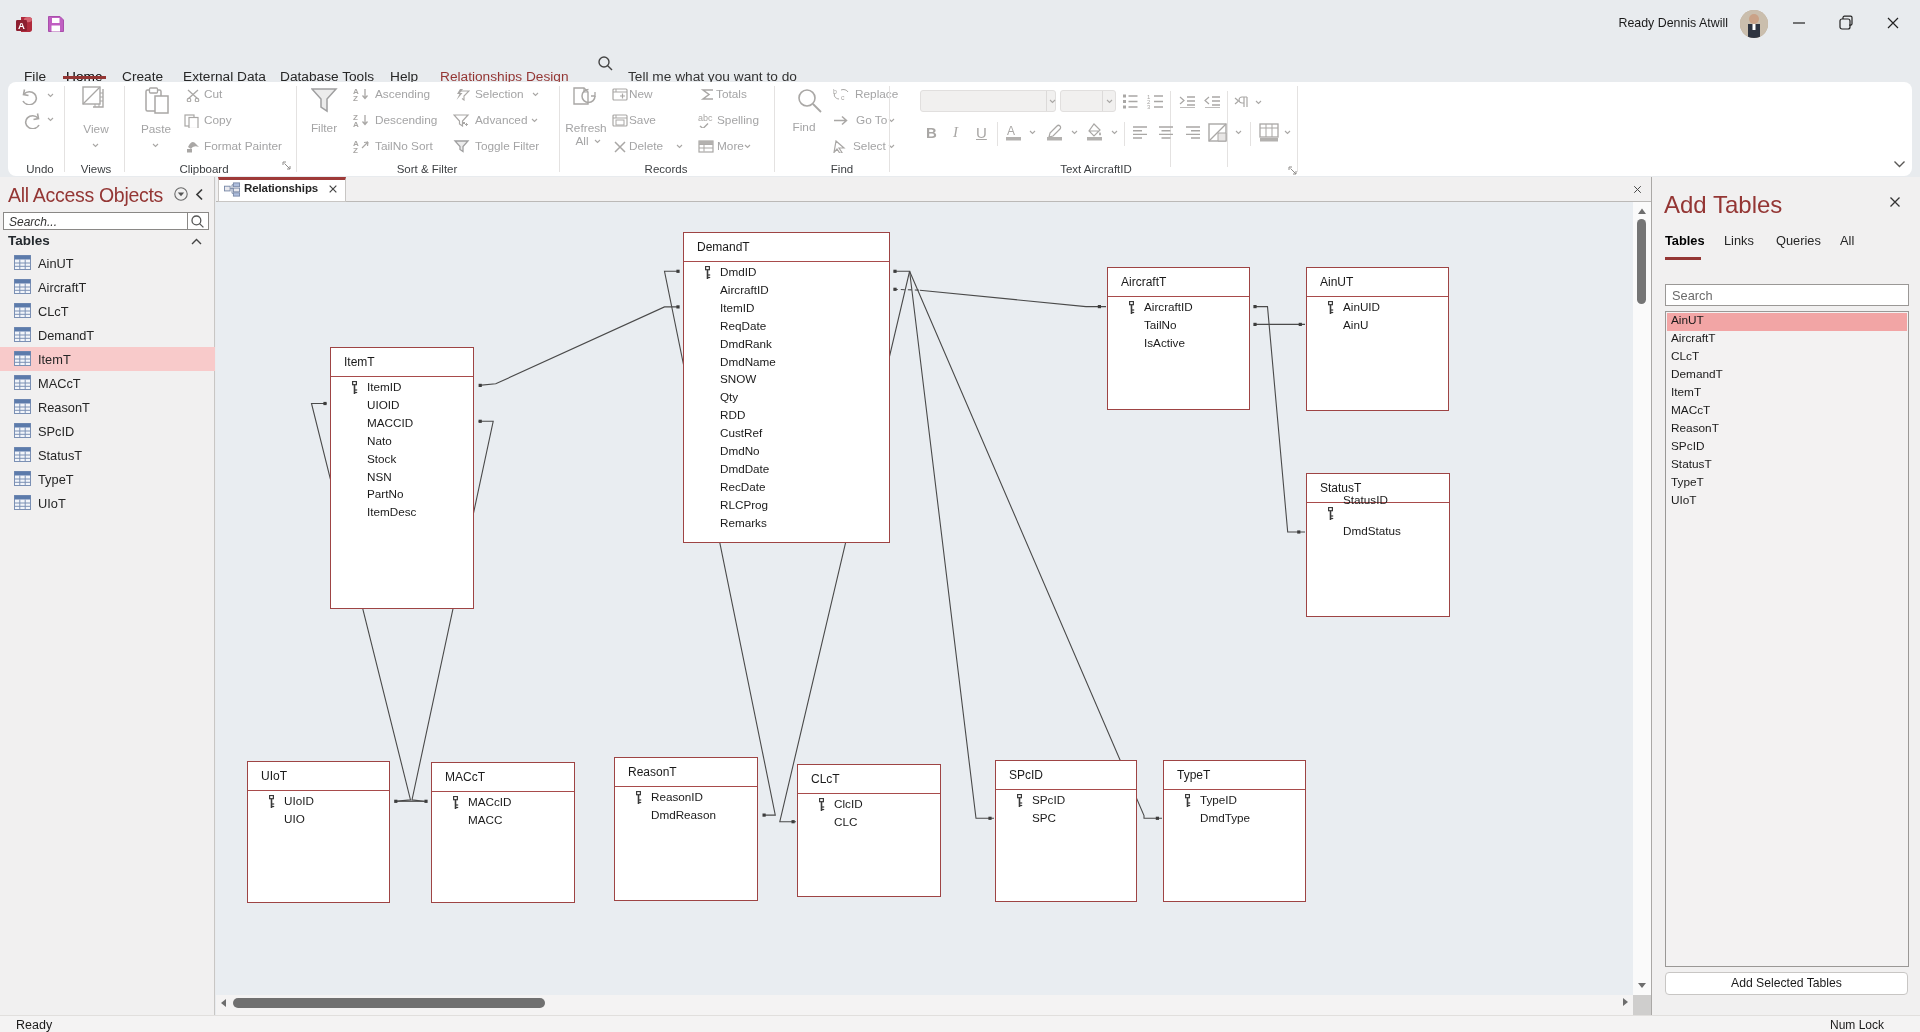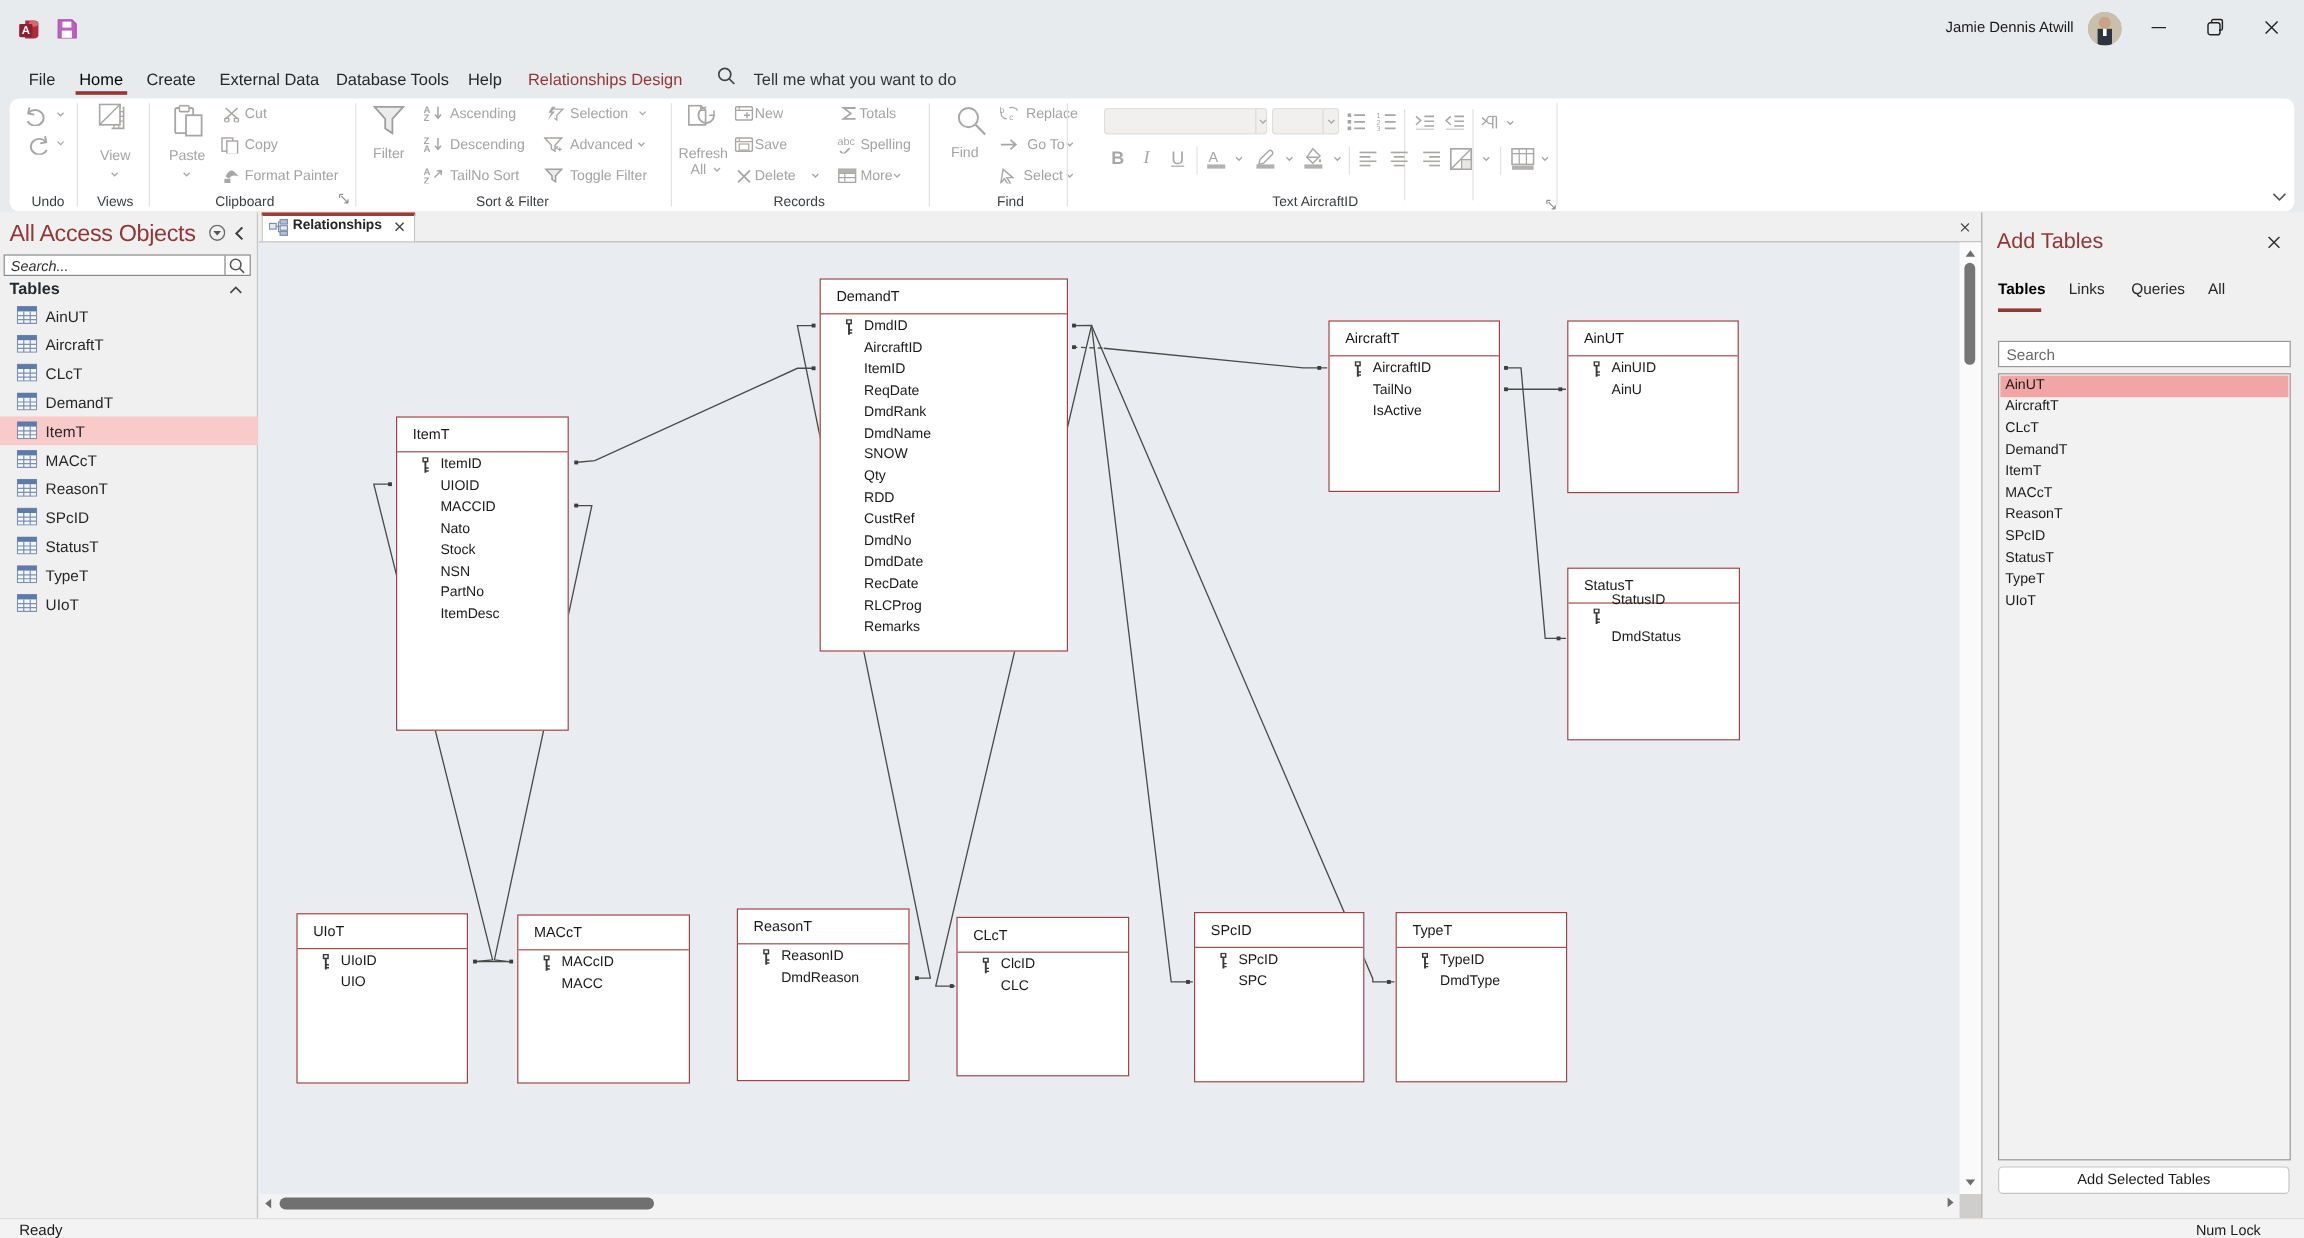--- a/index.html
+++ b/index.html
@@ -9,21 +9,21 @@
 
 
 #titlebar { position:absolute; left:0; top:0; width:1920px; height:48px; background:#e8ebee; }
 #title-text { position:absolute; left:78px; top:17px; font-size:12.4px; color:#1a1a1a; letter-spacing:0.1px; }
 #user-name { position:absolute; right:192px; top:16px; font-size:12.4px; color:#1a1a1a; }
 #avatar { position:absolute; right:152px; top:10px; width:28px; height:28px; border-radius:50%; background:#b9a58f; overflow:hidden; }
 .winbtn { position:absolute; top:14px; width:18px; height:18px; color:#222; }
 
 
 #menubar { position:absolute; left:0; top:48px; width:1920px; height:33px; background:#e8ebee; }
-.menu-item { position:absolute; top:11px; font-size:13.7px; color:#262626; }
+.menu-item { position:absolute; top:21px; font-size:13.7px; color:#262626; }
 
 
 #ribbon { position:absolute; left:8px; top:82px; width:1904px; height:94px; background:#ffffff; border-radius:8px; }
 
 
 #navpanel { position:absolute; left:0; top:177px; width:215px; height:838px; background:#f1f0f0; border-right:1px solid #c8c6c4; }
 #canvas-area { position:absolute; left:216px; top:177px; width:1436px; height:838px; background:#e9edf1; }
 #tabstrip { position:absolute; left:216px; top:177px; width:1435px; height:25px; background:#f1f0f0; border-bottom:1px solid #bbb9b7; }
 #addpanel { position:absolute; left:1651px; top:177px; width:269px; height:838px; background:#f1f0f0; border-left:1px solid #aaa8a6; }
 
@@ -37,21 +37,21 @@
 #tables-hdr { position:absolute; left:8px; top:56px; font-size:13.5px; font-weight:bold; color:#24292e; }
 
 
 .tbl { position:absolute; background:#fff; border:1px solid #9e4444; }
 .tbl .ttl { position:absolute; left:13px; top:7px; font-size:12px; color:#1a1a1a; }
 .tbl .sep { position:absolute; left:0; right:0; top:28px; height:1px; background:#a84b4b; }
 .tbl .fld { position:absolute; left:36px; font-size:11.7px; color:#1a1a1a; white-space:nowrap; }
 .keyic { position:absolute; left:19px; width:10px; height:13px; }
 
 
-#at-title { position:absolute; left:12px; top:14px; font-size:18px; color:#943634; }
+#at-title { position:absolute; left:12px; top:14px; font-size:24px; color:#943634; }
 .at-tab { position:absolute; top:56px; font-size:12.8px; color:#262626; }
 #at-search { position:absolute; left:13px; top:107px; width:244px; height:22px; background:#fff; border:1px solid #9a9896; }
 #at-search span { position:absolute; left:6px; top:3px; font-size:12.8px; color:#6a6a6a; }
 #at-list { position:absolute; left:13px; top:134px; width:244px; height:656px; background:#f3f2f2; border:1px solid #9a9896; }
 .at-item { position:absolute; left:1px; width:240px; height:18px; font-size:11.8px; color:#1a1a1a; padding-left:4px; }
 #at-btn { position:absolute; left:13px; top:795px; width:243px; height:23px; background:#fff; border:1px solid #c8c6c4; border-radius:4px; text-align:center; font-size:12.2px; color:#1a1a1a; line-height:21px; }
 
 
 #statusbar { position:absolute; left:0; top:1015px; width:1920px; height:17px; background:#f4f3f3; border-top:1px solid #e1dfdd; }
 #statusbar .l { position:absolute; left:16px; top:2px; font-size:12.5px; color:#1a1a1a; }
@@ -72,21 +72,21 @@
     <path d="M6 2 h7 a4 2.6 0 0 1 4 2.6 v9.8 a4 2.6 0 0 1 -4 2.6 h-7 z" fill="#b02a3c"></path>
     <ellipse cx="13" cy="4.6" rx="4" ry="2.6" fill="#d66472"></ellipse>
     <rect x="1" y="5" width="11" height="11" rx="1.2" fill="#8d1f30"></rect>
     <text x="6.5" y="13.6" font-size="9.5" font-weight="bold" fill="#fff" text-anchor="middle" font-family="Liberation Sans">A</text>
   </svg>
   <svg class="abs" style="left:47px;top:15px" width="18" height="18" viewBox="0 0 18 18">
     <path d="M1.5 1.5 h11.5 l3.5 3.5 v11.5 h-15 z" fill="#c05fc2" stroke="#a94fab" stroke-width="1"></path>
     <rect x="5" y="3" width="7.5" height="5" fill="#fff"></rect>
     <rect x="4.5" y="10.5" width="8.5" height="6" fill="#fff"></rect>
   </svg>
-  <div id="user-name">Jamie Dennis Atwill</div>
+  <div id="user-name">Ready Dennis Atwill</div>
   <div id="avatar"><svg width="28" height="28" viewBox="0 0 28 28">
         <rect width="28" height="28" fill="#cabead"></rect>
         <rect x="8" y="14" width="12" height="14" fill="#2e3440"></rect>
         <circle cx="14" cy="9" r="5" fill="#caa287"></circle>
         <rect x="12.5" y="14" width="3" height="6" fill="#fff"></rect>
       </svg></div>
   <svg class="winbtn" style="right:112px" viewBox="0 0 18 18">
       <line x1="3" y1="9" x2="15" y2="9" stroke="#222" stroke-width="1.2"></line>
     </svg>
   <svg class="winbtn" style="right:65px" viewBox="0 0 18 18">

